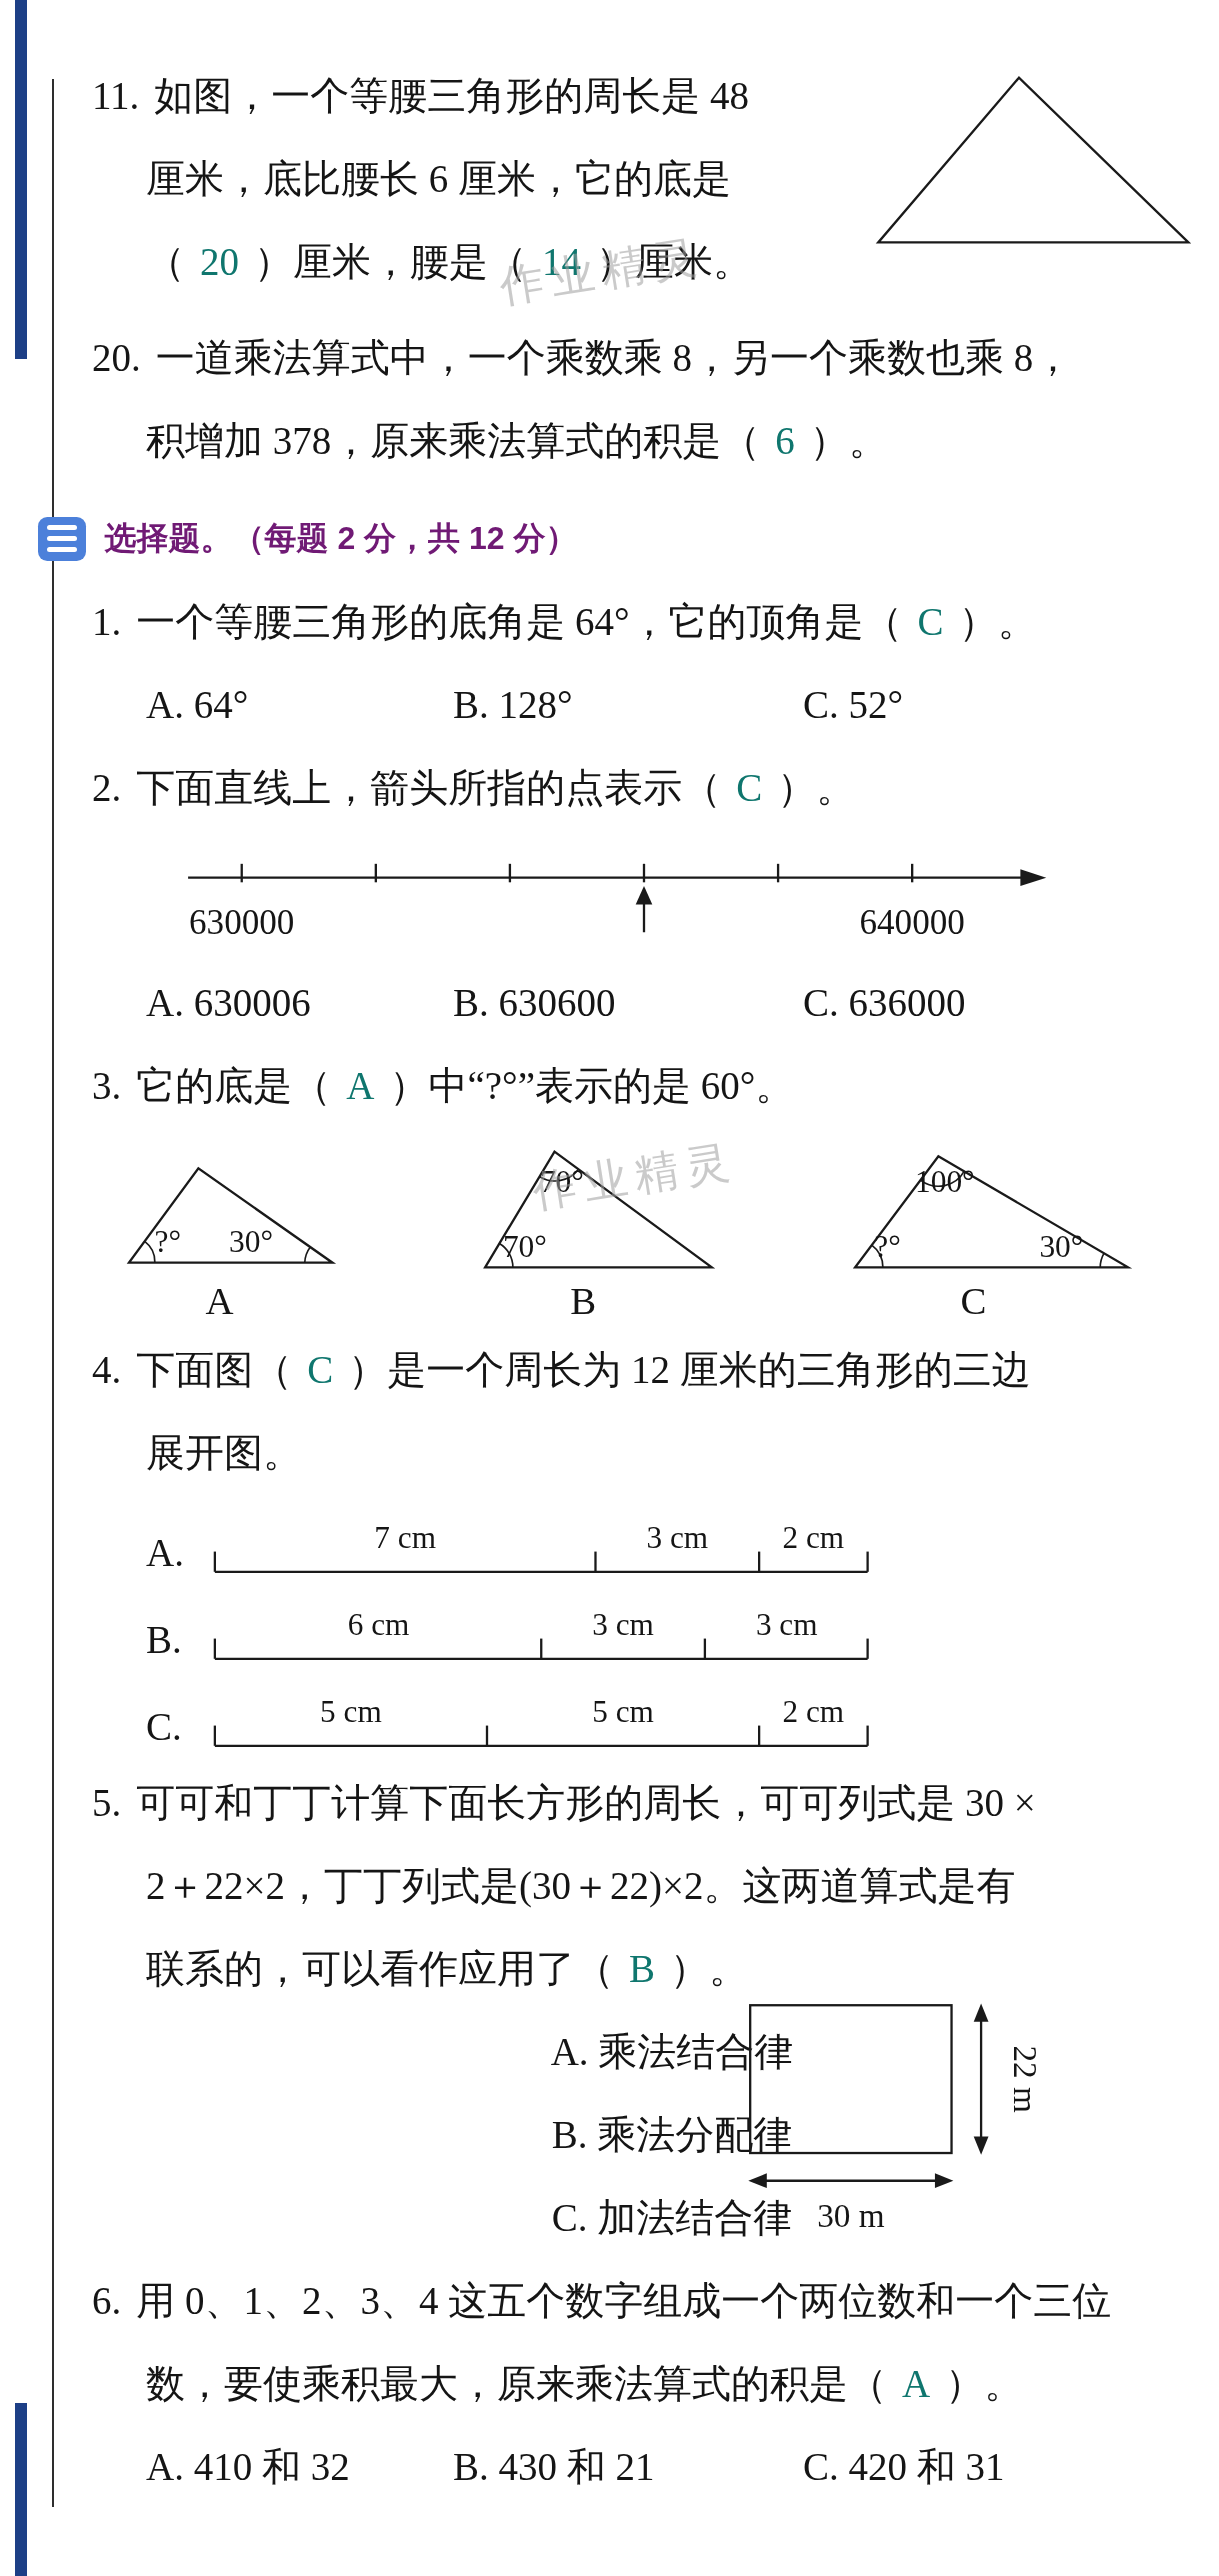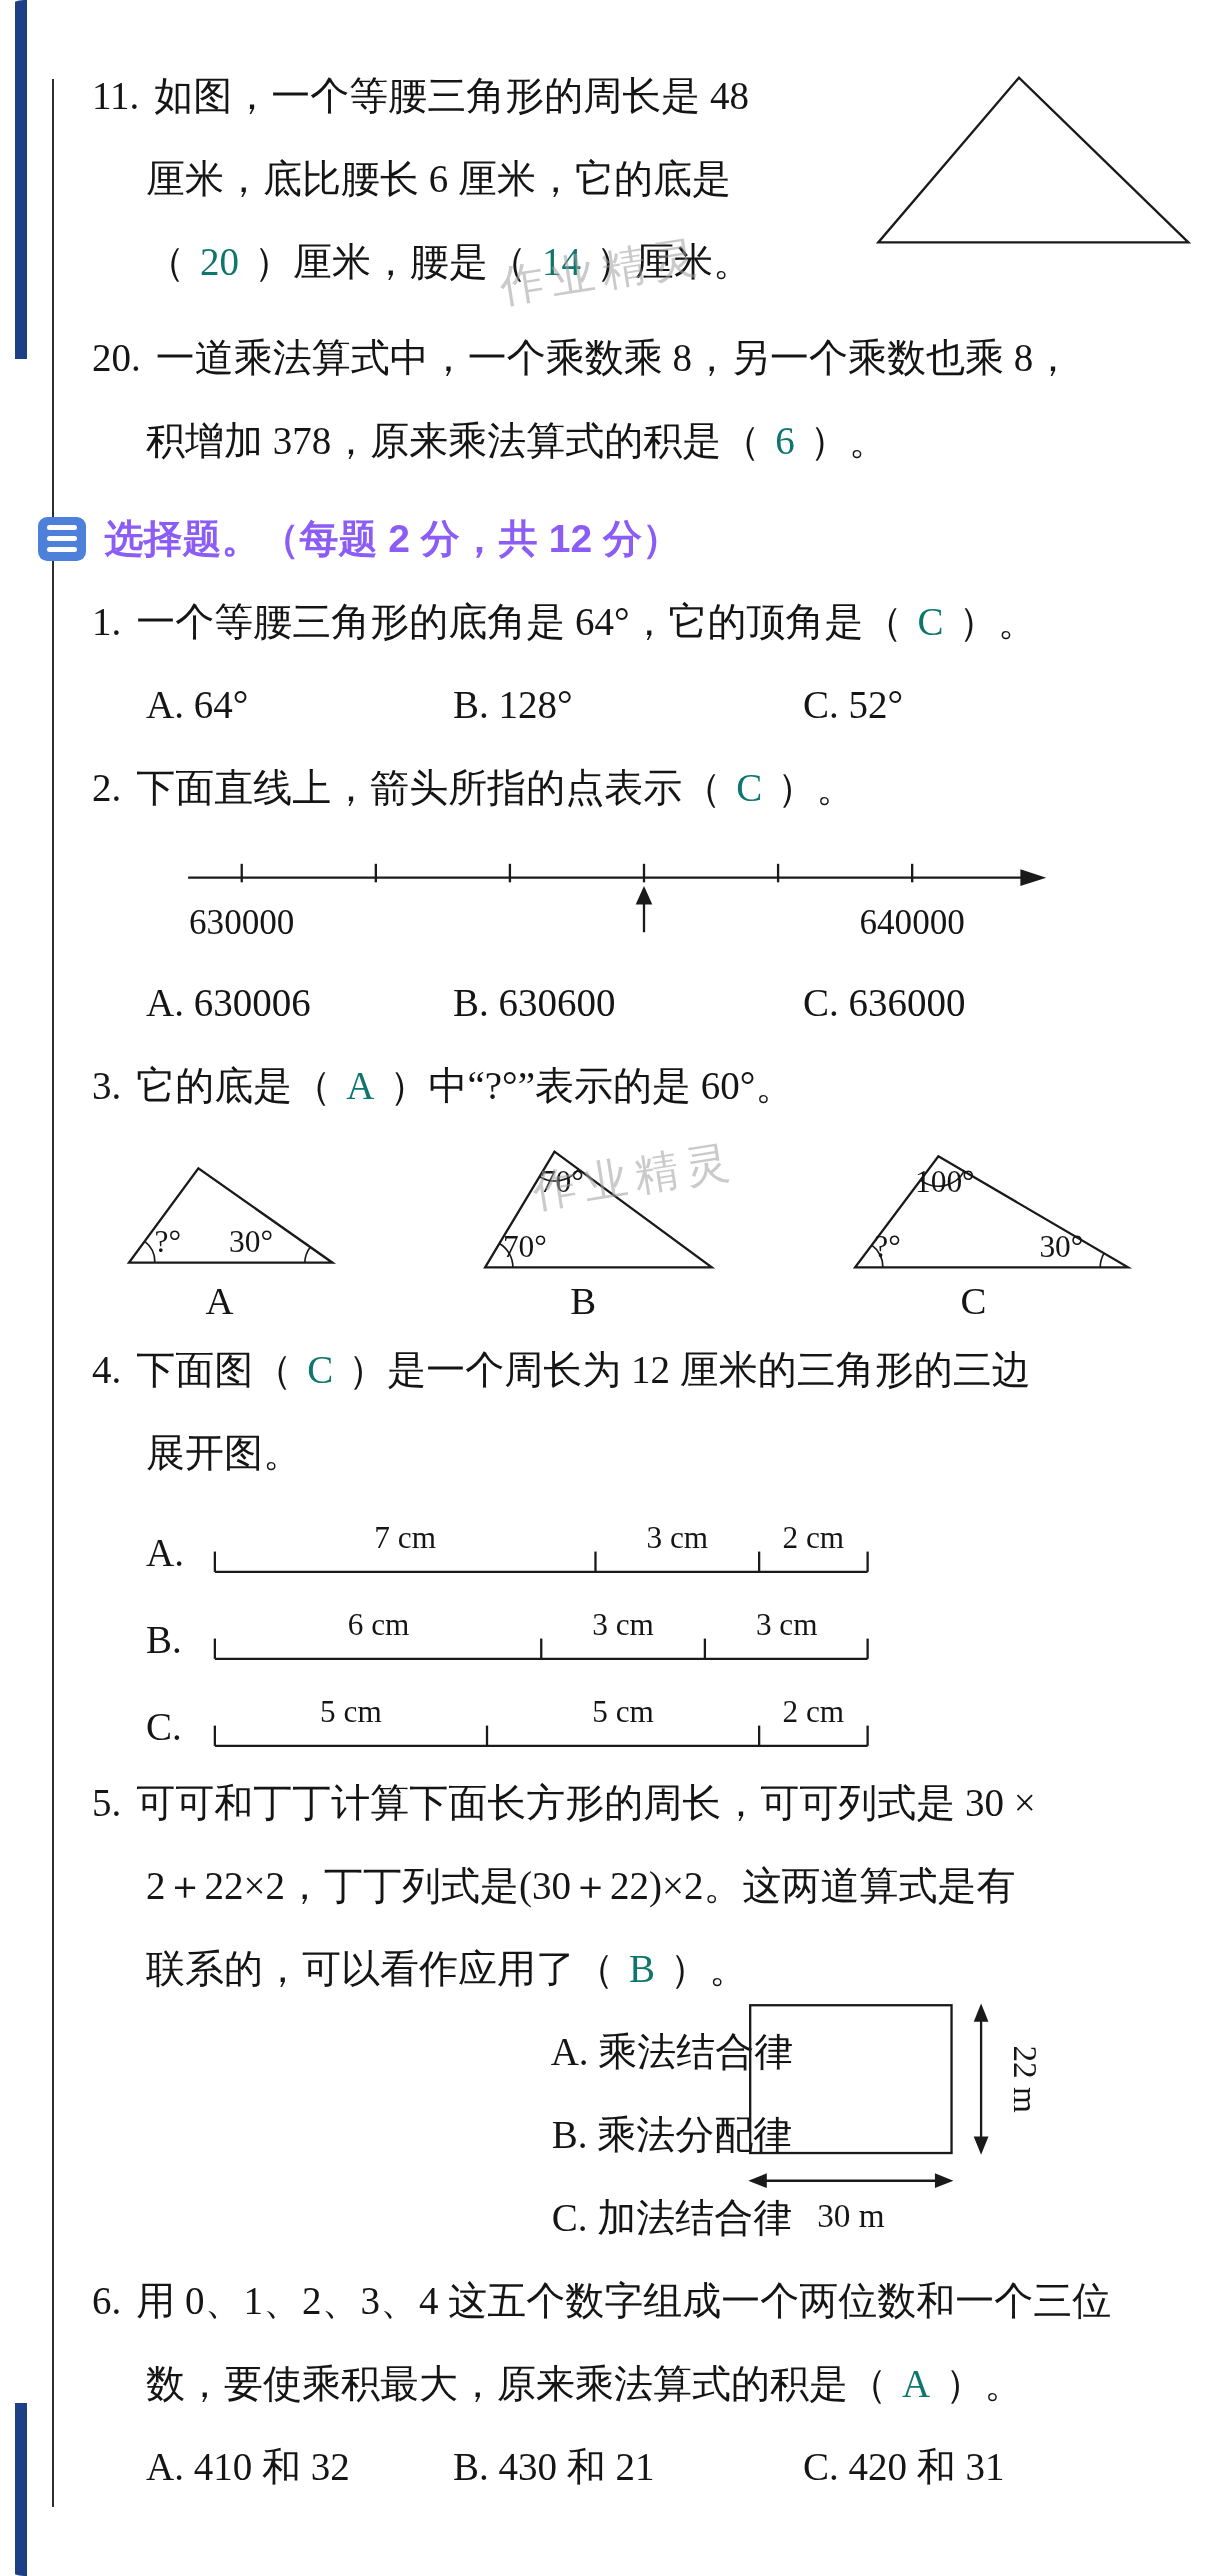--- a/index.html
+++ b/index.html
@@ -1,36 +1,36 @@
 <!DOCTYPE html>
 <html style="font-size:15px"><head>
 <meta charset="utf-8">
 <style>
   * { margin:0; padding:0; box-sizing:border-box; }
   html,body { background:#ffffff; }
   .page {
     position:relative; width:1219px; height:2576px; background:#ffffff; overflow:hidden;
-    font-family:"Liberation Serif","DejaVu Serif",serif; color:#151515; font-size:39px;border-radius:24px;
+    font-family:"Liberation Serif","DejaVu Serif",serif; color:#151515; font-size:39px;
   }
   .edge-strip { position:absolute; left:15px; width:12px; background:#1d3f86; }
   .edge-top { top:0; height:359px; }
   .edge-bottom { top:2403px; height:173px; }
   .margin-line { position:absolute; left:52px; top:79px; width:1.8px; height:2428px; background:#2e2e2e; }
 
   .content { position:absolute; left:92px; top:54px; width:1106px; }
   .line { line-height:83px; white-space:nowrap; }
   .cont { padding-left:54px; }
   .qnum { margin-right:15px; }
   .ans { color:#0f766e; margin:0 15px; }
 
   .opt1 { display:inline-block; width:307px; }
   .opt2 { display:inline-block; width:350px; }
 
   .section { display:flex; align-items:center; gap:18.5px; height:83px; margin:15px 0 0 -54px;
-    font-family:"Liberation Sans","DejaVu Sans",sans-serif; font-weight:bold; font-size:39px; color:#8b5cf6; }
+    font-family:"Liberation Sans","DejaVu Sans",sans-serif; font-weight:bold; font-size:32px; color:#701a75; }
   .list-icon { width:48px; height:44px; background:#4c80da; border-radius:9.2px;
     display:flex; flex-direction:column; justify-content:center; gap:6.5px; padding:0 9.2px; flex:0 0 auto; }
   .list-icon i { display:block; height:4.6px; background:#ffffff; border-radius:2.8px; }
 
   .fig-tri11 { position:absolute; left:869px; top:72px; }
   .fig-numline { display:block; margin:7.4px 0 0 85px; }
   .fig-tris { display:block; margin:5.5px 0 0 0; }
 
   .c4row { display:flex; align-items:flex-end; padding-left:54px; height:87px; gap:13px; }
   .c4label { font-size:39px; line-height:57px; width:52px; flex:0 0 auto; }

